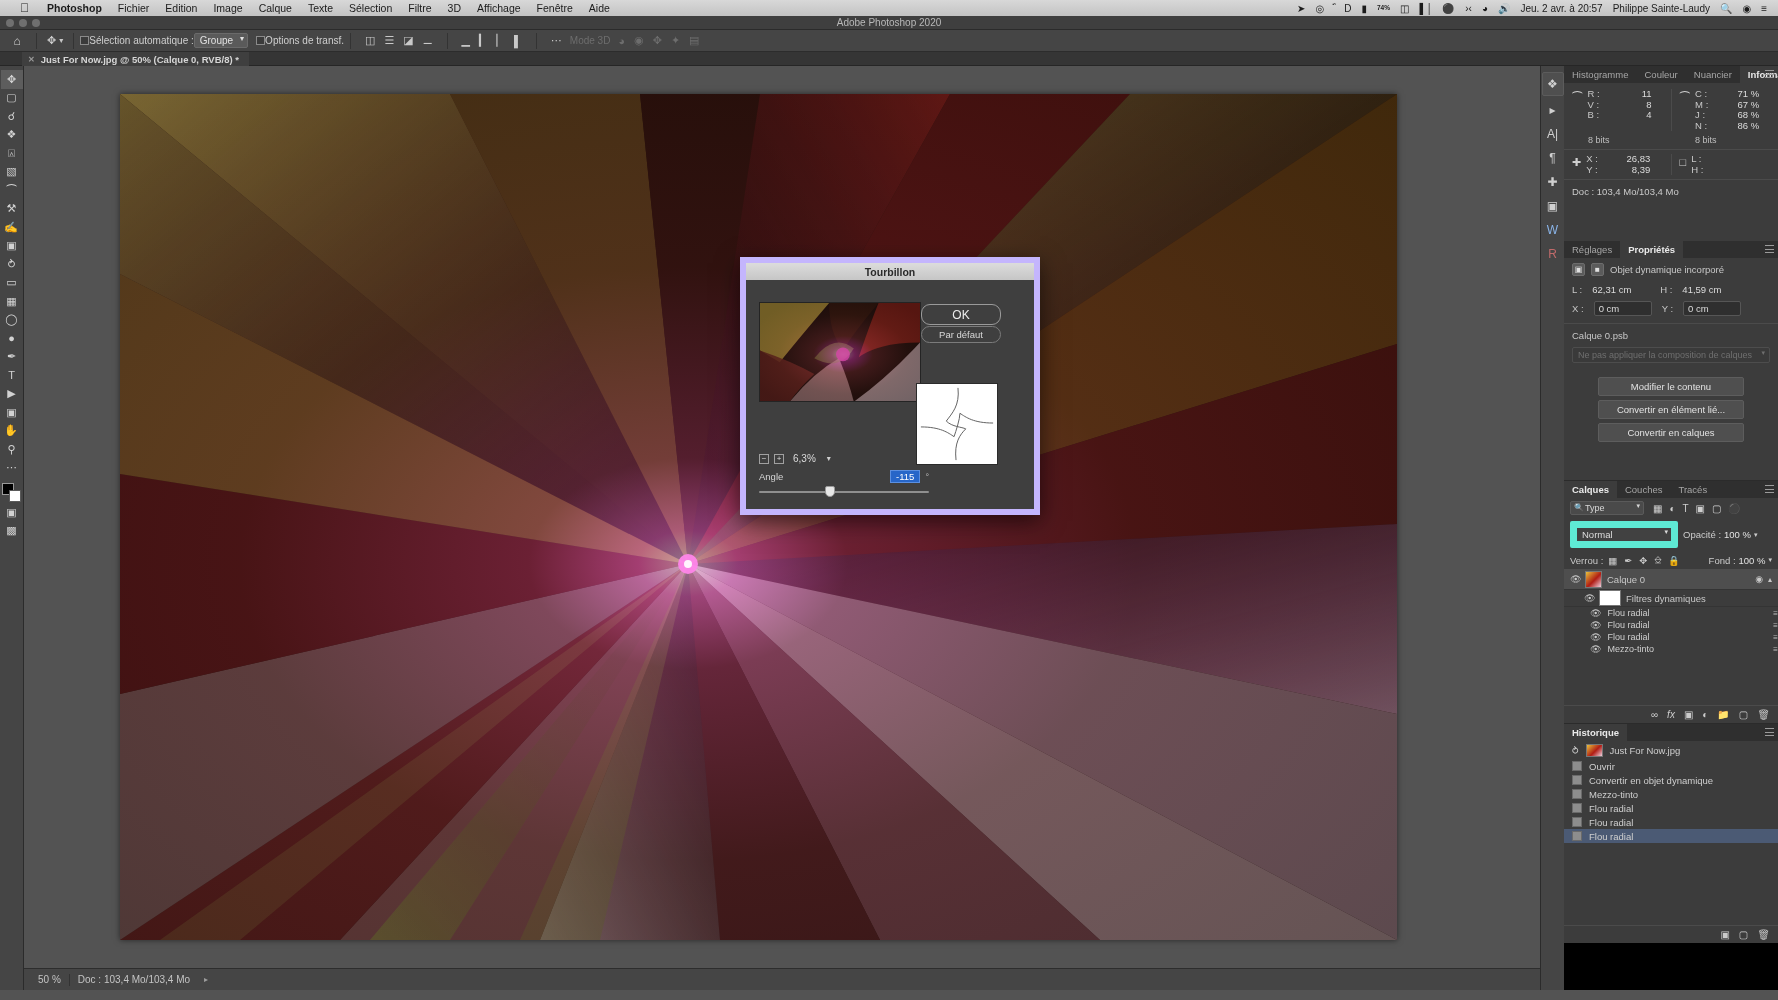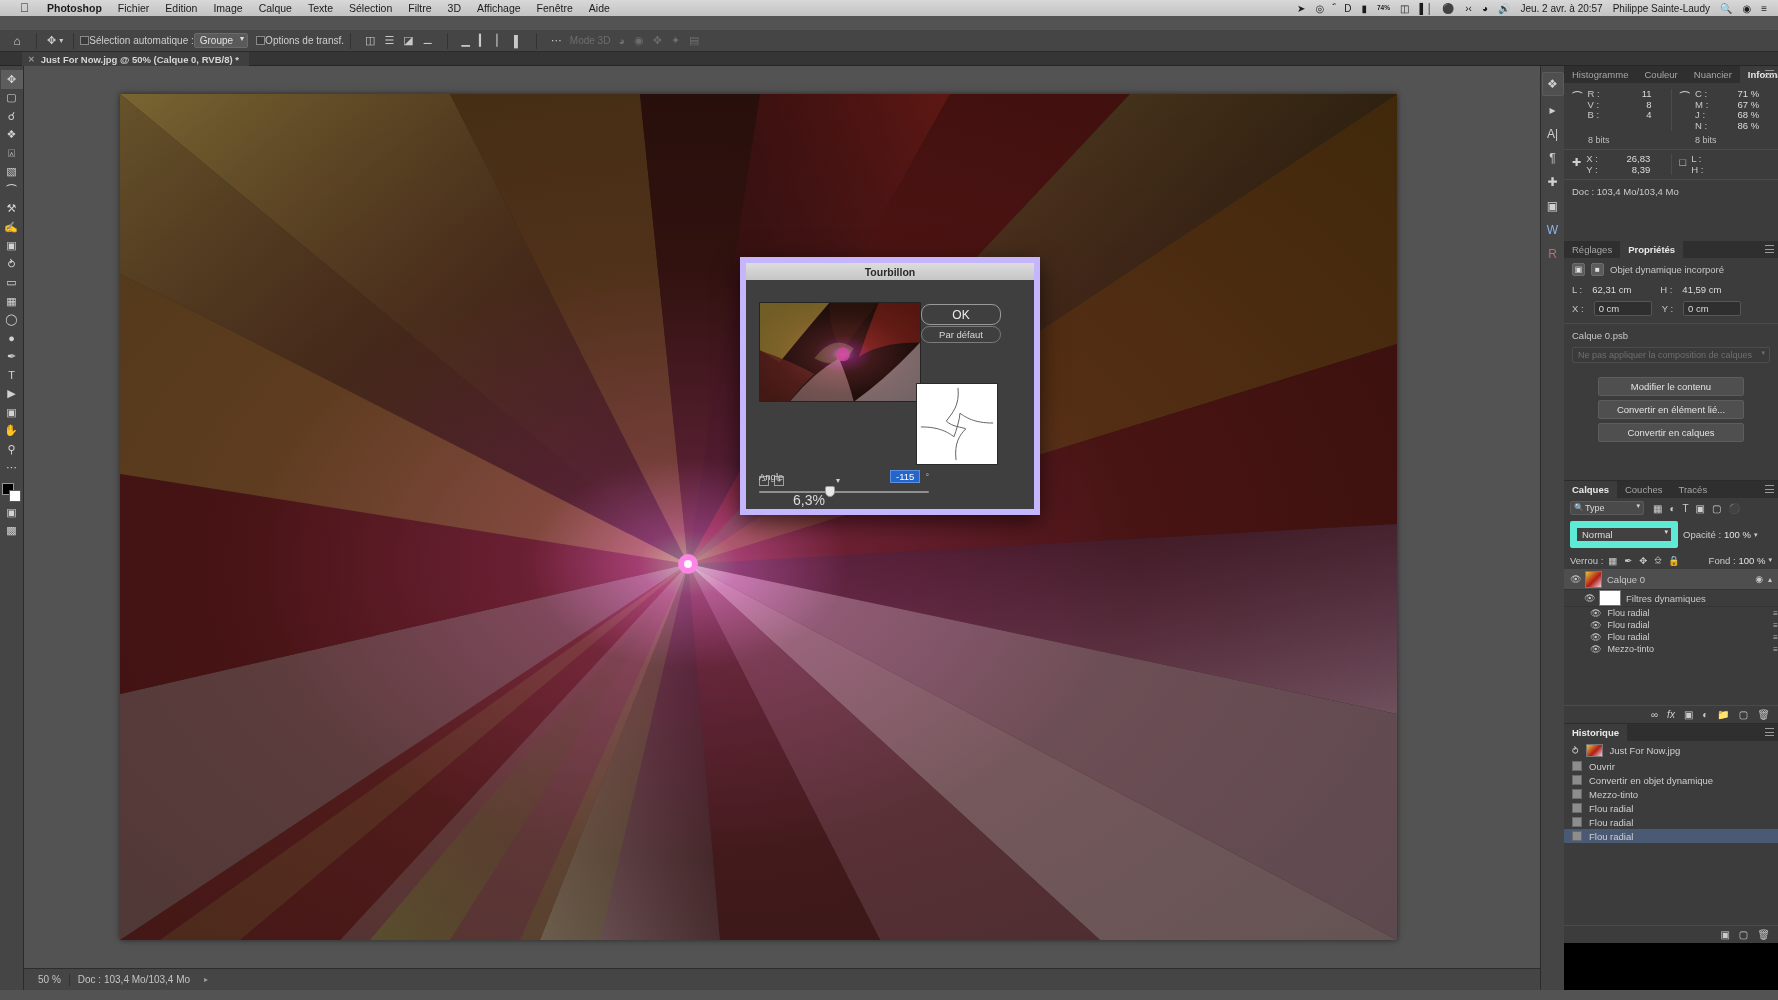--- a/index.html
+++ b/index.html
@@ -170,21 +170,21 @@
   .dialog { position:absolute; left:740px; top:257px; width:300px; height:258px;
             background:#3f3f3f; border:6px solid #c4b5fd; box-shadow:0 6px 22px rgba(0,0,0,.6); }
   .dlg-title { height:17px; background:linear-gradient(#dcdcdc,#c6c6c6); color:#2a2a2a;
                display:flex; align-items:center; justify-content:center; font-size:10.5px; font-weight:bold;}
   .dlg-body { position:relative; height:241px; }
   .dlg-preview { position:absolute; left:13px; top:22px; width:162px; height:100px;
                  border:1px solid #242424; overflow:hidden; background:#1a0f0c;}
   .zoomrow { position:absolute; left:13px; top:173px; display:flex; align-items:center; gap:5px; font-size:9.5px;}
   .zbtn { width:10px; height:10px; border:1px solid #a0a0a0; color:#dcdcdc; font-size:8px;
           display:flex; align-items:center; justify-content:center; line-height:1; }
-  .zval { color:#dadada; font-size:14px; padding-left:4px;margin-top:39px;}
+  .zval { color:#dadada; font-size:10px; padding-left:4px;}
   .zcaret { font-size:8px; color:#cfcfcf; padding-left:6px;}
   .anglerow { position:absolute; left:13px; top:190px; width:170px; display:flex; align-items:center; }
   .anglelbl { font-size:9.5px; color:#d6d6d6; }
   .anglebox { margin-left:auto; background:#2766c8; color:#fff; font-size:9.5px;
               border:1px solid #5b8fe0; padding:0 5px; min-width:28px; text-align:center; }
   .angledots { font-size:9px; color:#bbb; padding-left:5px;}
   .slider { position:absolute; left:13px; top:206px; width:170px; height:12px; }
   .slider .track { position:absolute; left:0; top:5px; width:170px; height:2px; background:#8f8f8f; border-radius:1px;}
   .slider .knob { position:absolute; left:66px; top:0px; width:10px; height:11px; background:#e8e8e8;
                   border-radius:2px 2px 5px 5px; border:1px solid #9a9a9a;}
@@ -228,20 +228,28 @@
     <span class="si">›‹</span>
     <span class="si">◕</span>
     <span class="si">🔊</span>
     <span class="si">Jeu. 2 avr. à 20:57</span>
     <span class="si">Philippe Sainte-Laudy</span>
     <span class="si">🔍</span>
     <span class="si">◉</span>
     <span class="si">≡</span>
   </div>
 
+  <div class="titlebar">
+    <div class="traffic">
+      <i></i>
+      <i></i>
+      <i></i>
+    </div>
+    <span>Adobe Photoshop 2020</span>
+  </div>
 
   <div class="optbar">
     <span class="ob-home">⌂</span>
     <span class="ob-sep"></span>
     <span class="ob-tool">
         <span class="glyph">✥</span>
         <span style="font-size:8px">▾</span>
       </span>
     <span class="ob-sep"></span>
     <span class="cbx"></span>

